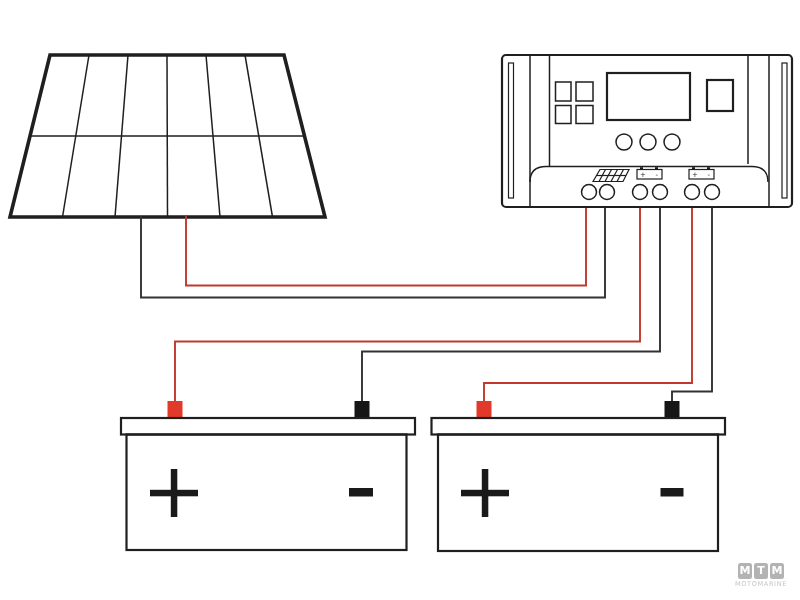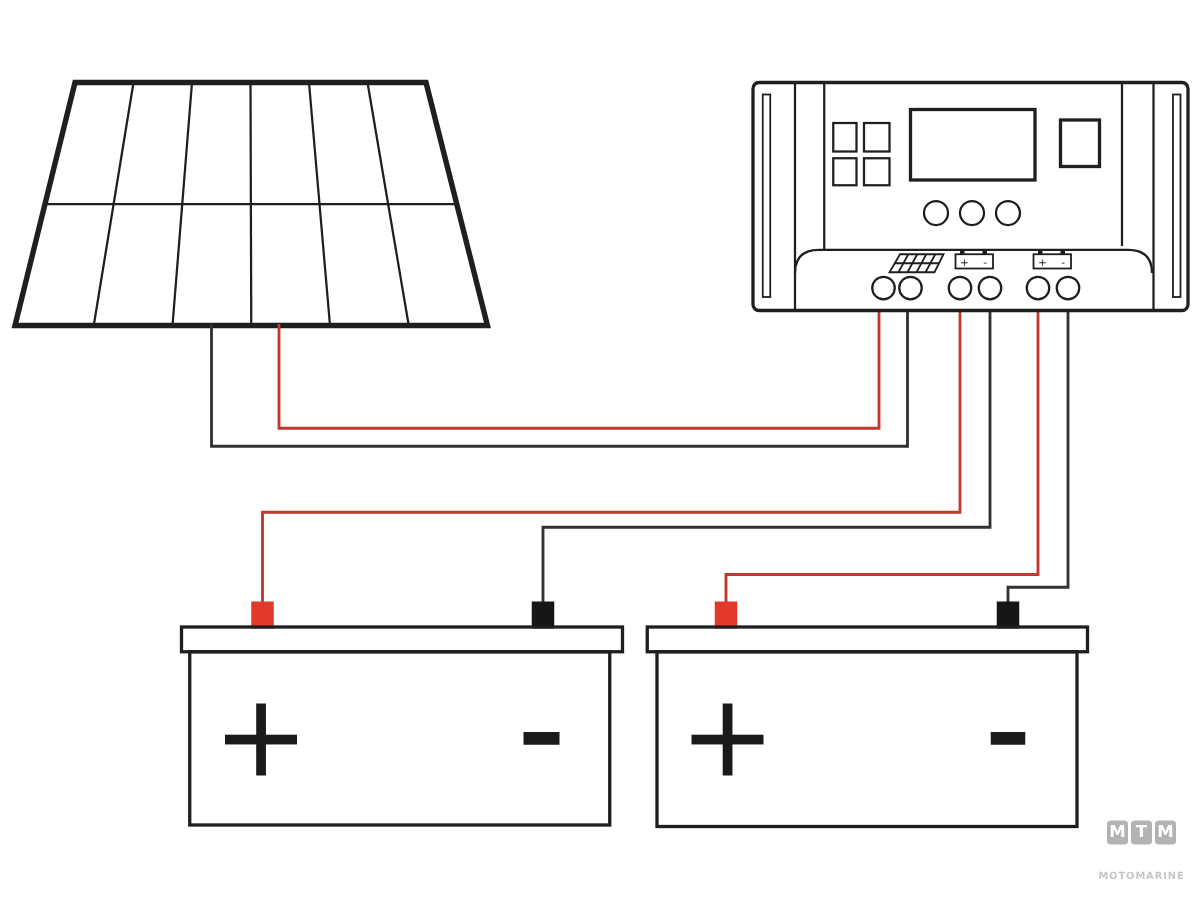--- a/index.html
+++ b/index.html
@@ -14,21 +14,21 @@
   .wire-red{stroke:var(--wire-red);stroke-width:1.9;fill:none;}
   .wire-black{stroke:var(--wire-black);stroke-width:1.9;fill:none;}
   .term-red{fill:var(--terminal-red);stroke:var(--terminal-red);}
   .term-black{fill:var(--terminal-black);stroke:var(--terminal-black);}
   .sym{fill:var(--symbol-black);stroke:none;}
   .icon-txt{font-size:7px;fill:var(--line);font-family:"DejaVu Sans",sans-serif;}
   .logo{position:absolute;right:6px;bottom:12px;width:66px;text-align:center;}
   .logo-row{display:flex;justify-content:center;gap:2px;}
   .logo-sq{width:14px;height:16px;background:var(--logo-gray);border-radius:2.5px;
            color:#ffffff;font-weight:bold;font-size:11px;line-height:16px;text-align:center;}
-  .logo-sub{margin-top:17px;font-size:6.6px;letter-spacing:0.6px;color:var(--logo-text);font-weight:bold;}
+  .logo-sub{margin-top:1px;font-size:6.6px;letter-spacing:0.6px;color:var(--logo-text);font-weight:normal;}
 </style>
 </head>
 <body>
 
 <div class="canvas">
   <svg width="800" height="600" viewBox="0 0 800 600">
 
     <g>
       <polygon class="ln thick" points="50,55 284,55 325,217 10,217" fill="#ffffff"></polygon>
       <g>

